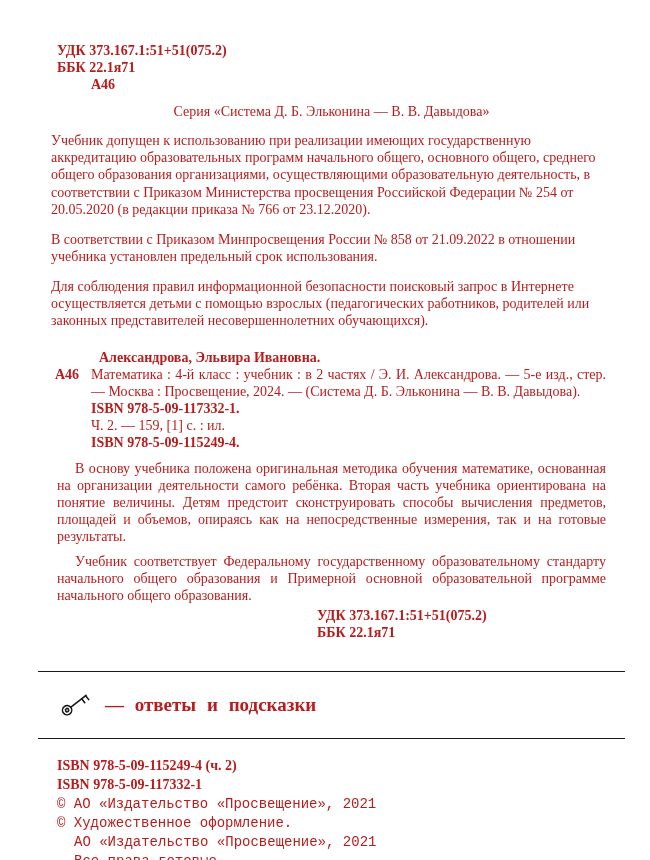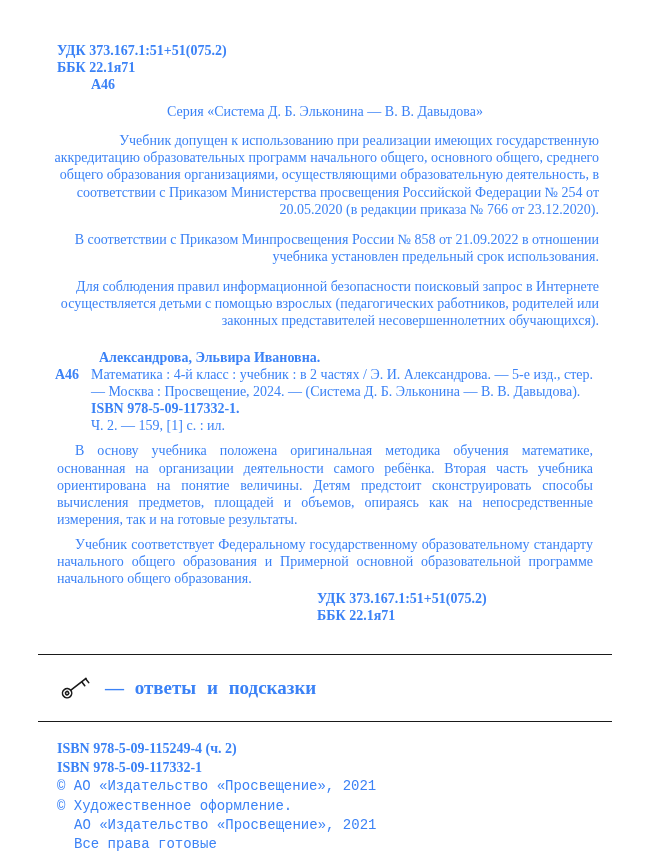--- a/index.html
+++ b/index.html
@@ -1,33 +1,33 @@
 <!DOCTYPE html>
 <html><head>
 <meta charset="utf-8">
 <style>
   * { margin: 0; padding: 0; box-sizing: border-box; }
   html, body { background: #ffffff; }
   .page {
     width: 650px;
     height: 860px;
     background: #ffffff;
-    color: #3b82f6;
+    color: #b91c1c;
     font-family: "Liberation Serif", "DejaVu Serif", serif;
     font-size: 14px;
     line-height: 1.22;
-    padding: 42px 57px 0 57px;
+    padding: 42px 44px 0 57px;
     position: relative;
     overflow: hidden;
   }
   .b { font-weight: bold; }
   .ids { margin-bottom: 6px; }
   .ids .a46 { padding-left: 34px; }
   .series { text-align: center; margin: 10px 0 12px 0; }
-  .notice { text-align: right; margin: 0 -6px 13px -6px; }
+  .notice { text-align: left; margin: 0 -6px 13px -6px; }
   .bib { position: relative; margin-top: 20px; }
   .bib-code { position: absolute; left: -2px; top: 17px; font-weight: bold; }
   .author { padding-left: 42px; font-weight: bold; }
   .desc { padding-left: 34px; text-align: justify; }
   .hang { padding-left: 34px; }
   .ann { text-indent: 18px; text-align: justify; margin-top: 8px; }
   .udkbbk { margin-left: 260px; margin-top: 3px; }
   .rule { border-top: 1px solid #1a1a1a; margin: 0 -19px; }
   .rule-top { margin-top: 30px; }
   .legend { display: flex; align-items: center; padding: 16px 0 18px 0; }
@@ -56,20 +56,21 @@
   <p class="notice">Учебник допущен к использованию при реализации имеющих государственную аккредитацию образовательных программ начального общего, основного общего, среднего общего образования организациями, осуществляющими образовательную деятельность, в соответствии с Приказом Министерства просвещения Российской Федерации № 254 от 20.05.2020 (в редакции приказа № 766 от 23.12.2020).</p>
   <p class="notice">В соответствии с Приказом Минпросвещения России № 858 от 21.09.2022 в отношении учебника установлен предельный срок использования.</p>
   <p class="notice">Для соблюдения правил информационной безопасности поисковый запрос в Интернете осуществляется детьми с помощью взрослых (педагогических работников, родителей или законных представителей несовершеннолетних обучающихся).</p>
 
   <div class="bib">
     <div class="bib-code">А46</div>
     <p class="author">Александрова, Эльвира Ивановна.</p>
     <p class="desc">Математика : 4-й класс : учебник : в 2 частях / Э. И. Александрова. — 5-е изд., стер. — Москва : Просвещение, 2024. — (Система Д. Б. Эльконина — В. В. Давыдова).</p>
     <p class="hang b">ISBN 978-5-09-117332-1.</p>
     <p class="hang">Ч. 2. — 159, [1] с. : ил.</p>
+    <p class="hang b">ISBN 978-5-09-115249-4.</p>
     <p class="ann">В основу учебника положена оригинальная методика обучения математике, основанная на организации деятельности самого ребёнка. Вторая часть учебника ориентирована на понятие величины. Детям предстоит сконструировать способы вычисления предметов, площадей и объемов, опираясь как на непосредственные измерения, так и на готовые результаты.</p>
     <p class="ann">Учебник соответствует Федеральному государственному образовательному стандарту начального общего образования и Примерной основной образовательной программе начального общего образования.</p>
     <div class="udkbbk">
       <div class="b">УДК 373.167.1:51+51(075.2)</div>
       <div class="b">ББК 22.1я71</div>
     </div>
   </div>
 
   <div class="rule rule-top"></div>
 

